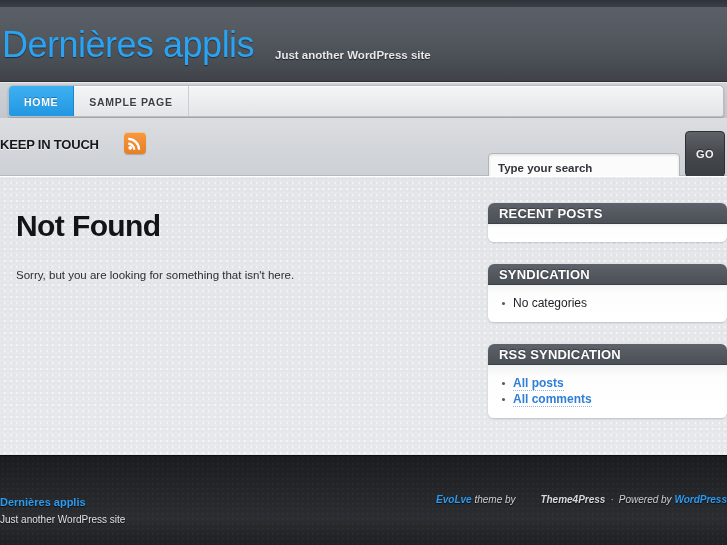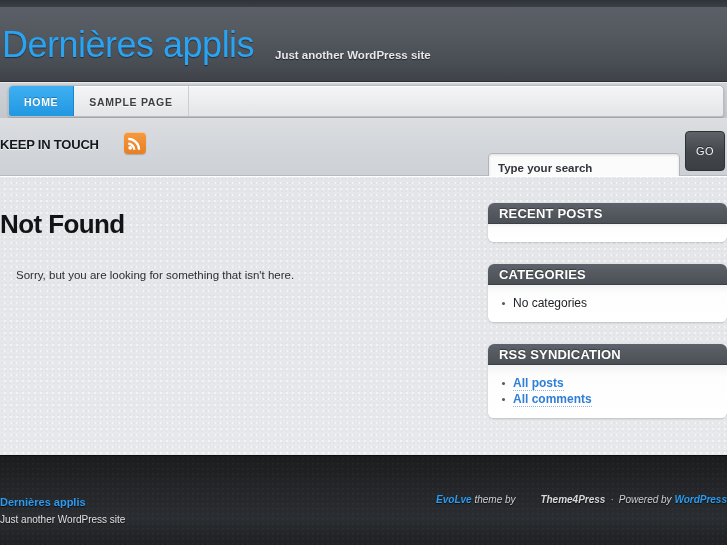--- a/index.html
+++ b/index.html
@@ -104,25 +104,25 @@
   .searchbox input {
     width:100%; height:100%;
     border:0; outline:0; background:transparent;
     padding:0 9px;
     font-family:"Liberation Sans", sans-serif;
     font-size:11.5px; font-weight:bold; color:#32353a;
   }
   .searchbox input::placeholder { color:#32353a; opacity:1; }
   .go-btn {
     position:absolute; left:685px; top:131px;
-    width:40px; height:40px;
+    width:40px; height:46px;
     background:linear-gradient(180deg,#5f6369 0%,#44474c 52%,#3b3e43 100%);
     border:1px solid #2e3135;
     border-radius:4px;
-    color:#f2f3f4; font-size:11px; font-weight:normal; letter-spacing:0.5px;
+    color:#f2f3f4; font-size:11px; font-weight:bold; letter-spacing:0.5px;
     display:flex; align-items:center; justify-content:center;
     text-shadow:0 -1px 0 rgba(0,0,0,0.5);
     cursor:pointer;
   }
 
   
   .content {
     position:absolute; left:0; top:176px; width:727px; height:279px;
     background:
       linear-gradient(180deg,#e5e6e9 0%,#e8e9ec 100%);
@@ -134,22 +134,23 @@
       radial-gradient(rgba(0,0,0,0.022) 1px, transparent 1px),
       radial-gradient(rgba(255,255,255,0.5) 1px, transparent 1px);
     background-size:4px 4px, 6px 6px;
     background-position:0 0, 2px 3px;
     pointer-events:none;
   }
 
   .main-col { position:absolute; left:0px; top:0px; width:470px; }
   .page-title {
     position:absolute; left:0px; top:32px;
-    font-size:26px; font-weight:bold; color:#111315;
+    font-size:30px; font-weight:bold; color:#111315;
     letter-spacing:-0.6px;
+    padding-left:16px;
   }
   .page-text {
     position:absolute; left:0px; top:92px;
     font-size:11.5px; color:#2b2e33;padding-left:16px;
   }
 
   
   .sidebar { position:absolute; left:488px; top:26px; width:239px; }
   .widget {
     margin-bottom:22px;
@@ -273,21 +274,21 @@
   </div>
 
   <aside class="sidebar">
 
     <div class="widget">
       <div class="widget-title">RECENT POSTS</div>
       <div class="widget-body empty"></div>
     </div>
 
     <div class="widget">
-      <div class="widget-title">CATEGORIES</div>
+      <div class="widget-title">SYNDICATION</div>
       <div class="widget-body">
         <ul>
           <li>No categories</li>
         </ul>
       </div>
     </div>
 
     <div class="widget">
       <div class="widget-title">RSS SYNDICATION</div>
       <div class="widget-body">

